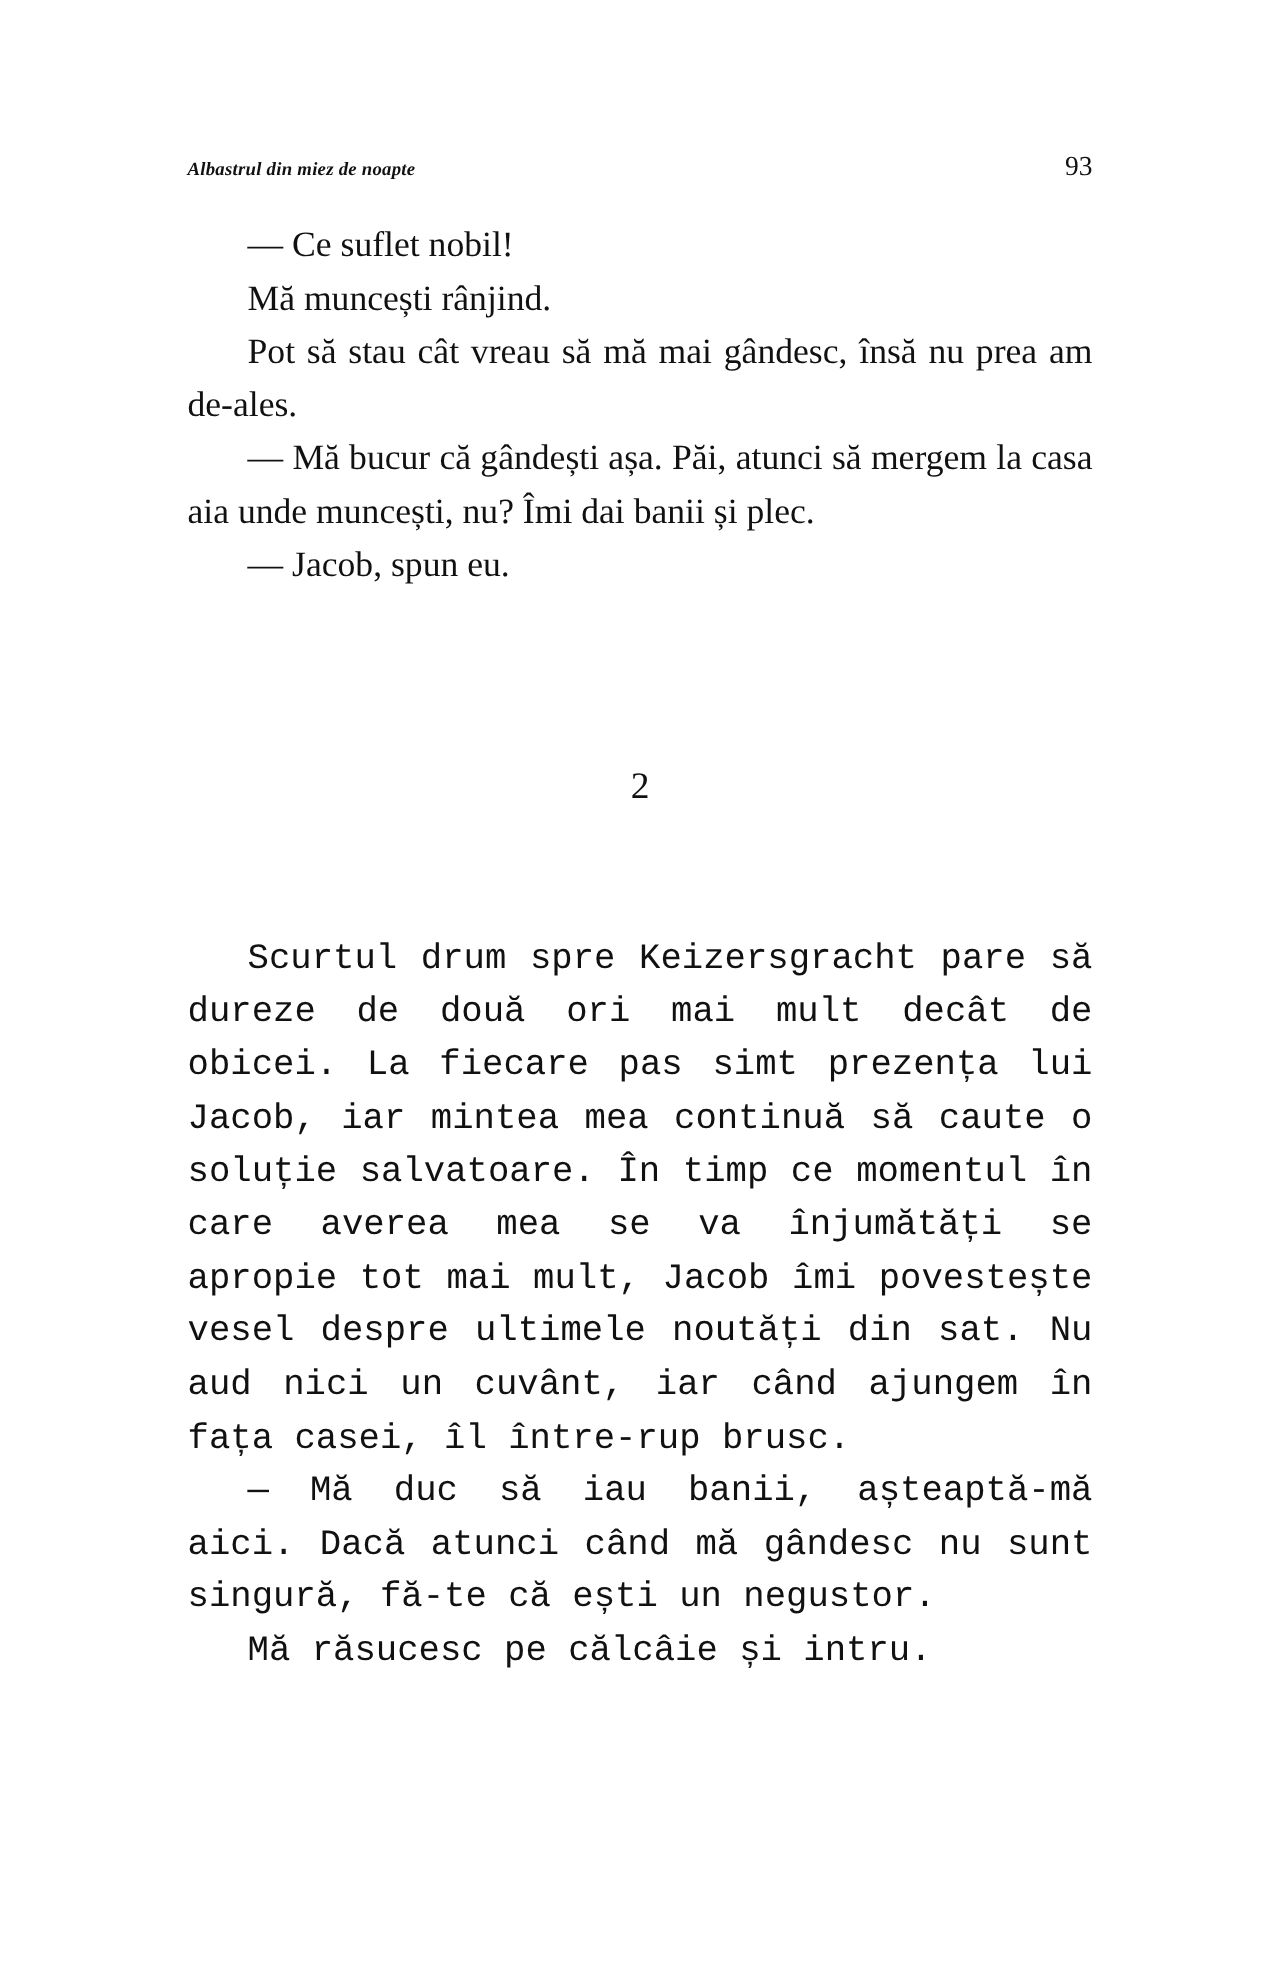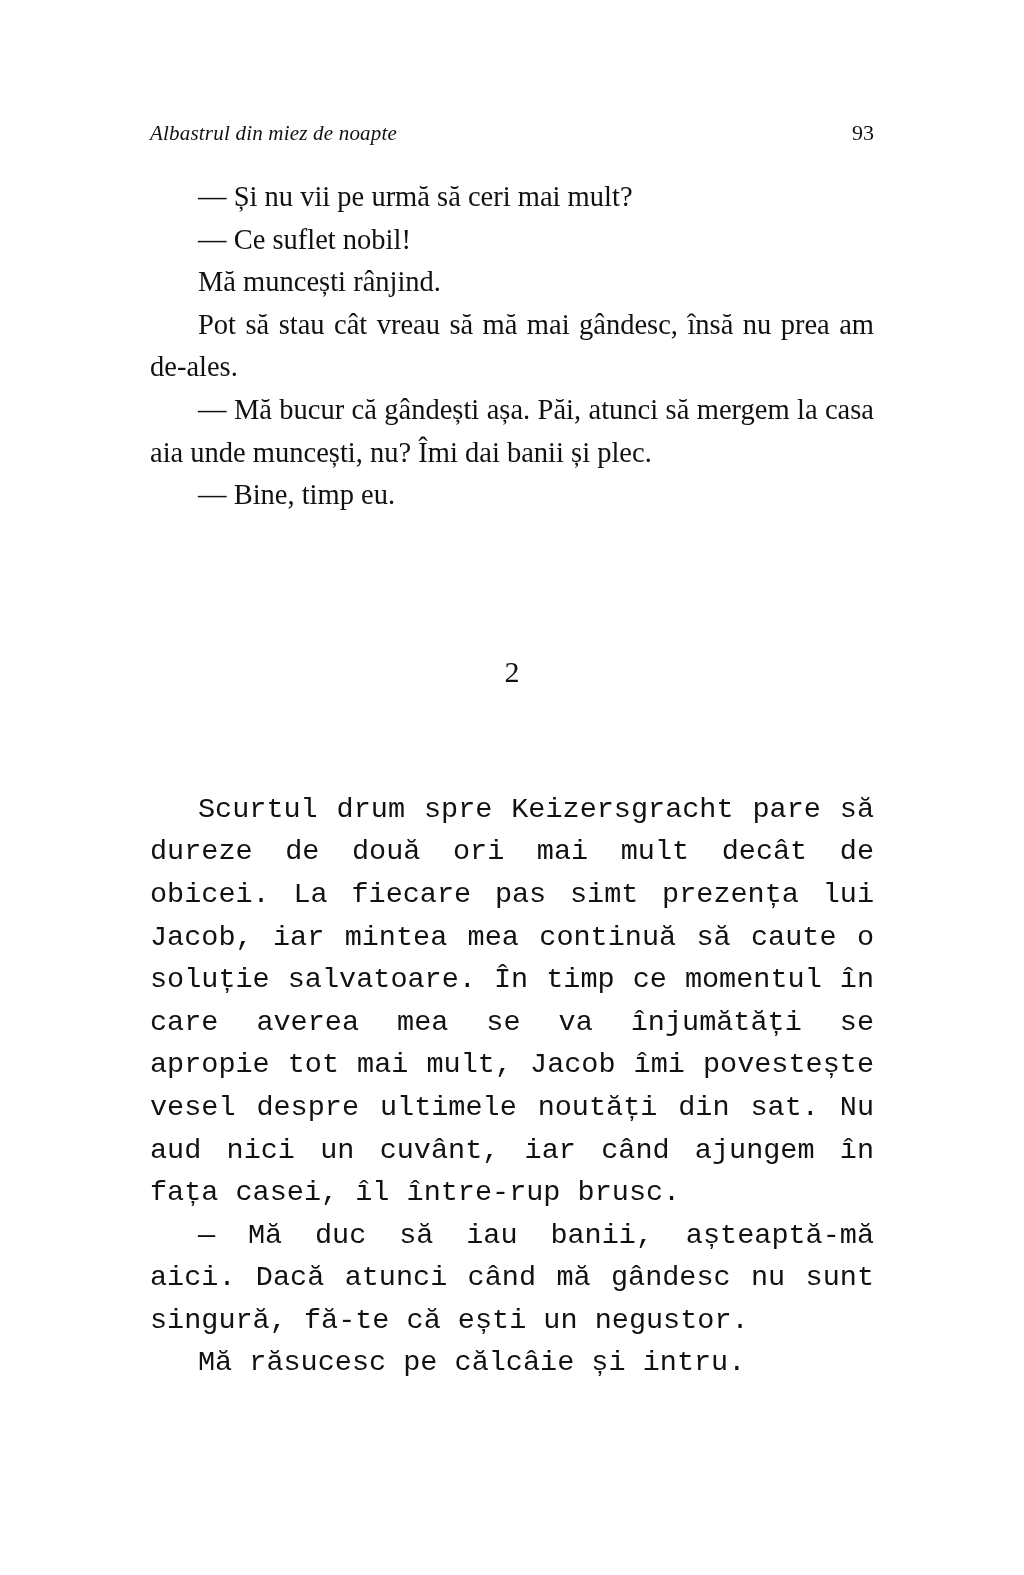--- a/index.html
+++ b/index.html
@@ -24,22 +24,22 @@
   }
   .running-head {
     display: flex;
     align-items: baseline;
     justify-content: space-between;
     width: 100%;
     margin-bottom: 30px;
   }
   .running-head .book-title {
     font-style: italic;
-    font-weight: normal;
-    font-size: 21px;
+    font-weight: bold;
+    font-size: 15px;
     letter-spacing: 0.2px;
   }
   .running-head .page-number {
     font-size: 22px;
   }
   .body-text {
     font-size: 28.5px;
     line-height: 1.495;
     text-align: justify;
     text-justify: inter-word;
@@ -68,26 +68,25 @@
 
 <div class="page">
   <div class="content">
 
     <div class="running-head">
       <span class="book-title">Albastrul din miez de noapte</span>
       <span class="page-number">93</span>
     </div>
 
     <div class="body-text">
-      <p>— Și nu vii pe urmă să ceri mai mult?</p>
       <p>— Ce suflet nobil!</p>
       <p>Mă muncești rânjind.</p>
       <p>Pot să stau cât vreau să mă mai gândesc, însă nu prea am de-ales.</p>
       <p>— Mă bucur că gândești așa. Păi, atunci să mergem la casa aia unde muncești, nu? Îmi dai banii și plec.</p>
-      <p>— Bine, timp eu.</p>
+      <p>— Jacob, spun eu.</p>
     </div>
 
     <div class="chapter-number">2</div>
 
     <div class="body-text section-after-chapter">
       <p>Scurtul drum spre Keizersgracht pare să dureze de două ori mai mult decât de obicei. La fiecare pas simt prezența lui Jacob, iar mintea mea continuă să caute o soluție salvatoare. În timp ce momentul în care averea mea se va înjumătăți se apropie tot mai mult, Jacob îmi povestește vesel despre ultimele noutăți din sat. Nu aud nici un cuvânt, iar când ajungem în fața casei, îl între-rup brusc.</p>
       <p>— Mă duc să iau banii, așteaptă-mă aici. Dacă atunci când mă gândesc nu sunt singură, fă-te că ești un negustor.</p>
       <p>Mă răsucesc pe călcâie și intru.</p>
     </div>
 

